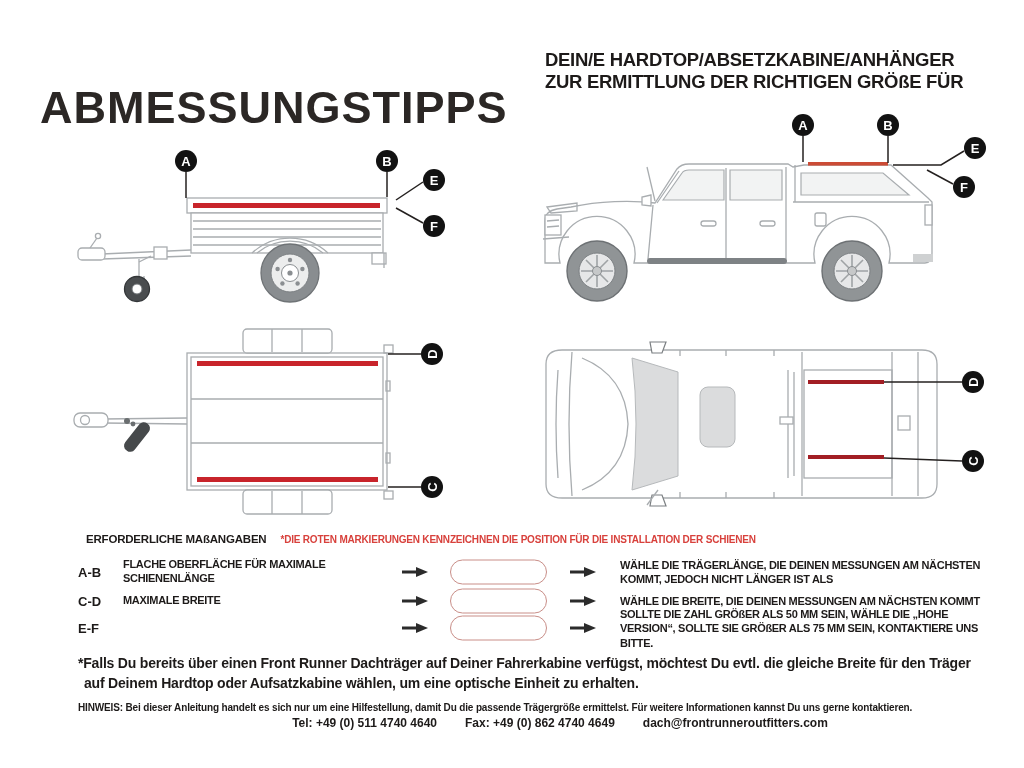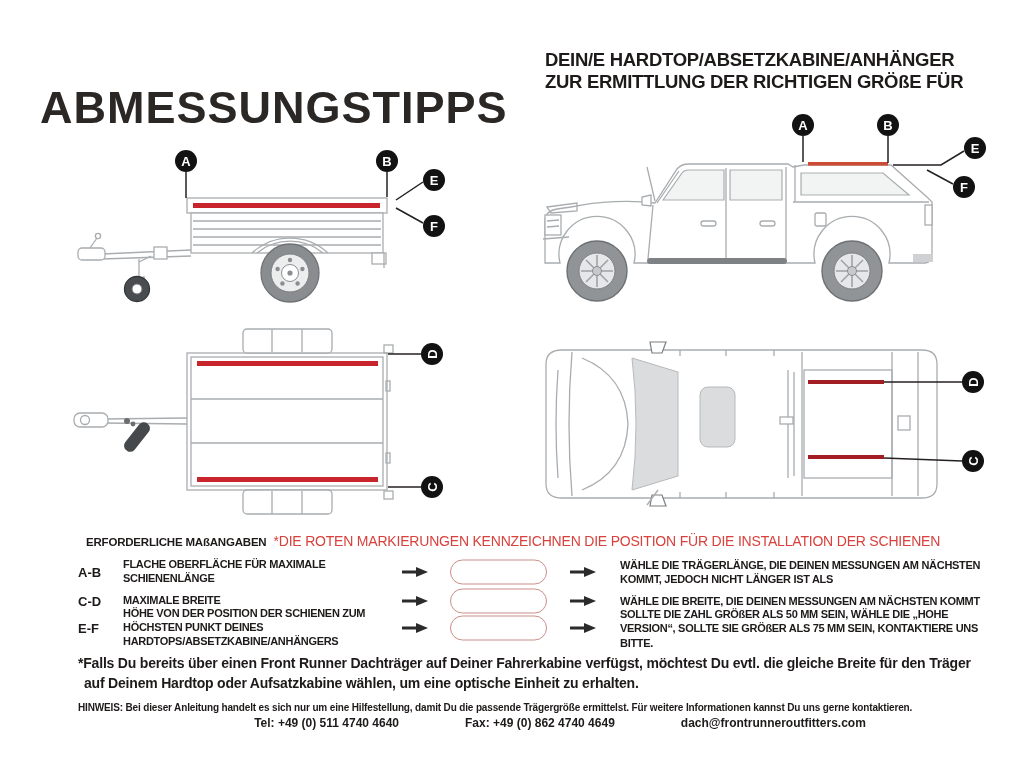--- a/index.html
+++ b/index.html
@@ -17,39 +17,39 @@
   #truck-top    { left:530px; top:340px; }
 
   .lbl-circle { fill:#121212; }
   .lbl-text { fill:#ffffff; font-family:"Liberation Sans",sans-serif; font-size:13px; font-weight:700; text-anchor:middle; }
   .lead { stroke:#24201f; stroke-width:1.5; fill:none; }
   .ln  { stroke:#a9adb0; stroke-width:1.3; fill:none; }
   .lnf { stroke:#a9adb0; stroke-width:1.3; fill:#ffffff; }
   .glass { fill:#f2f3f3; stroke:#a9adb0; stroke-width:1.2; }
   .shade { fill:#dbdcdd; stroke:#b6b9bb; stroke-width:1; }
 
-  .section-head { position:absolute; left:78px; top:533px; display:flex; gap:7px; align-items:baseline;padding-left:8px; }
+  .section-head { position:absolute; left:78px; top:533px; display:flex; gap:14px; align-items:baseline;padding-left:8px; }
   .section-head .black { font-size:11.5px; font-weight:700; letter-spacing:-0.2px; color:#1d1a19; }
-  .section-head .red   { font-size:14px;   font-weight:400; letter-spacing:-0.2px; color:#d8413c; }
+  .section-head .red   { font-size:10px;   font-weight:700; letter-spacing:-0.2px; color:#d8413c; }
 
   .mrow { position:absolute; left:0; width:1024px; }
   .mrow .cell { position:absolute; top:50%; transform:translateY(-50%); }
   .mrow .code  { left:78px;  font-size:13px; font-weight:700; color:#1d1a19; }
   .mrow .desc  { left:123px; width:288px; font-size:11px; font-weight:700; letter-spacing:-0.3px; line-height:1.25; color:#1d1a19; }
   .mrow .arr1  { left:402px; height:10px; }
   .mrow .pill  { left:450px; width:97px; height:25px; border:1.6px solid #c98e88; border-radius:13px; background:#fff; }
   .mrow .arr2  { left:570px; height:10px; }
   .mrow .instr { left:620px; width:374px; font-size:11px; font-weight:700; letter-spacing:-0.3px; line-height:1.3; color:#1d1a19; }
   #row-ab { top:556px; height:32px; }
   #row-cd { top:585px; height:32px; }
   #row-ef { top:610px; height:36px; }
 
   .foot-note { position:absolute; left:78px; top:653px; width:916px; font-size:14px; font-weight:700; letter-spacing:-0.2px; line-height:1.45; color:#1d1a19; padding-left:6px; text-indent:-6px; }
   .hint-note { position:absolute; left:78px; top:691px; width:930px; font-size:10px; font-weight:700; letter-spacing:-0.15px; color:#1d1a19;margin-top:11px; }
-  .contact { position:absolute; left:95px; top:716px; width:930px; display:flex; justify-content:center; gap:66px; font-size:12px; font-weight:700; color:#1d1a19; }
+  .contact { position:absolute; left:95px; top:716px; width:930px; display:flex; justify-content:center; gap:28px; font-size:12px; font-weight:700; color:#1d1a19; }
 </style>
 </head>
 <body>
 
 <div class="page">
 
   <div class="title">ABMESSUNGSTIPPS</div>
   <div class="subtitle">
     <div>DEIN/E HARDTOP/ABSETZKABINE/ANHÄNGER</div>
     <div>ZUR ERMITTLUNG DER RICHTIGEN GRÖßE FÜR</div>
@@ -278,21 +278,20 @@
     <div class="cell pill"></div>
     <svg class="cell arr2" width="26" height="10" viewBox="0 0 26 10">
         <line x1="0" y1="5" x2="16" y2="5" stroke="#2b2b2b" stroke-width="3"></line>
         <polygon points="14,0 26,5 14,10" fill="#2b2b2b"></polygon>
       </svg>
     <span class="cell instr">WÄHLE DIE TRÄGERLÄNGE, DIE DEINEN MESSUNGEN AM NÄCHSTEN KOMMT, JEDOCH NICHT LÄNGER IST ALS</span>
   </div>
 
   <div class="mrow" id="row-ef">
     <span class="cell code">E-F</span>
-    <span class="cell desc">HÖHE VON DER POSITION DER SCHIENEN ZUM HÖCHSTEN PUNKT DEINES HARDTOPS/ABSETZKABINE/ANHÄNGERS</span>
     <svg class="cell arr1" width="26" height="10" viewBox="0 0 26 10">
         <line x1="0" y1="5" x2="16" y2="5" stroke="#2b2b2b" stroke-width="3"></line>
         <polygon points="14,0 26,5 14,10" fill="#2b2b2b"></polygon>
       </svg>
     <div class="cell pill"></div>
     <svg class="cell arr2" width="26" height="10" viewBox="0 0 26 10">
         <line x1="0" y1="5" x2="16" y2="5" stroke="#2b2b2b" stroke-width="3"></line>
         <polygon points="14,0 26,5 14,10" fill="#2b2b2b"></polygon>
       </svg>
     <span class="cell instr">SOLLTE DIE ZAHL GRÖßER ALS 50 MM SEIN, WÄHLE DIE „HOHE VERSION“, SOLLTE SIE GRÖßER ALS 75 MM SEIN, KONTAKTIERE UNS BITTE.</span>

